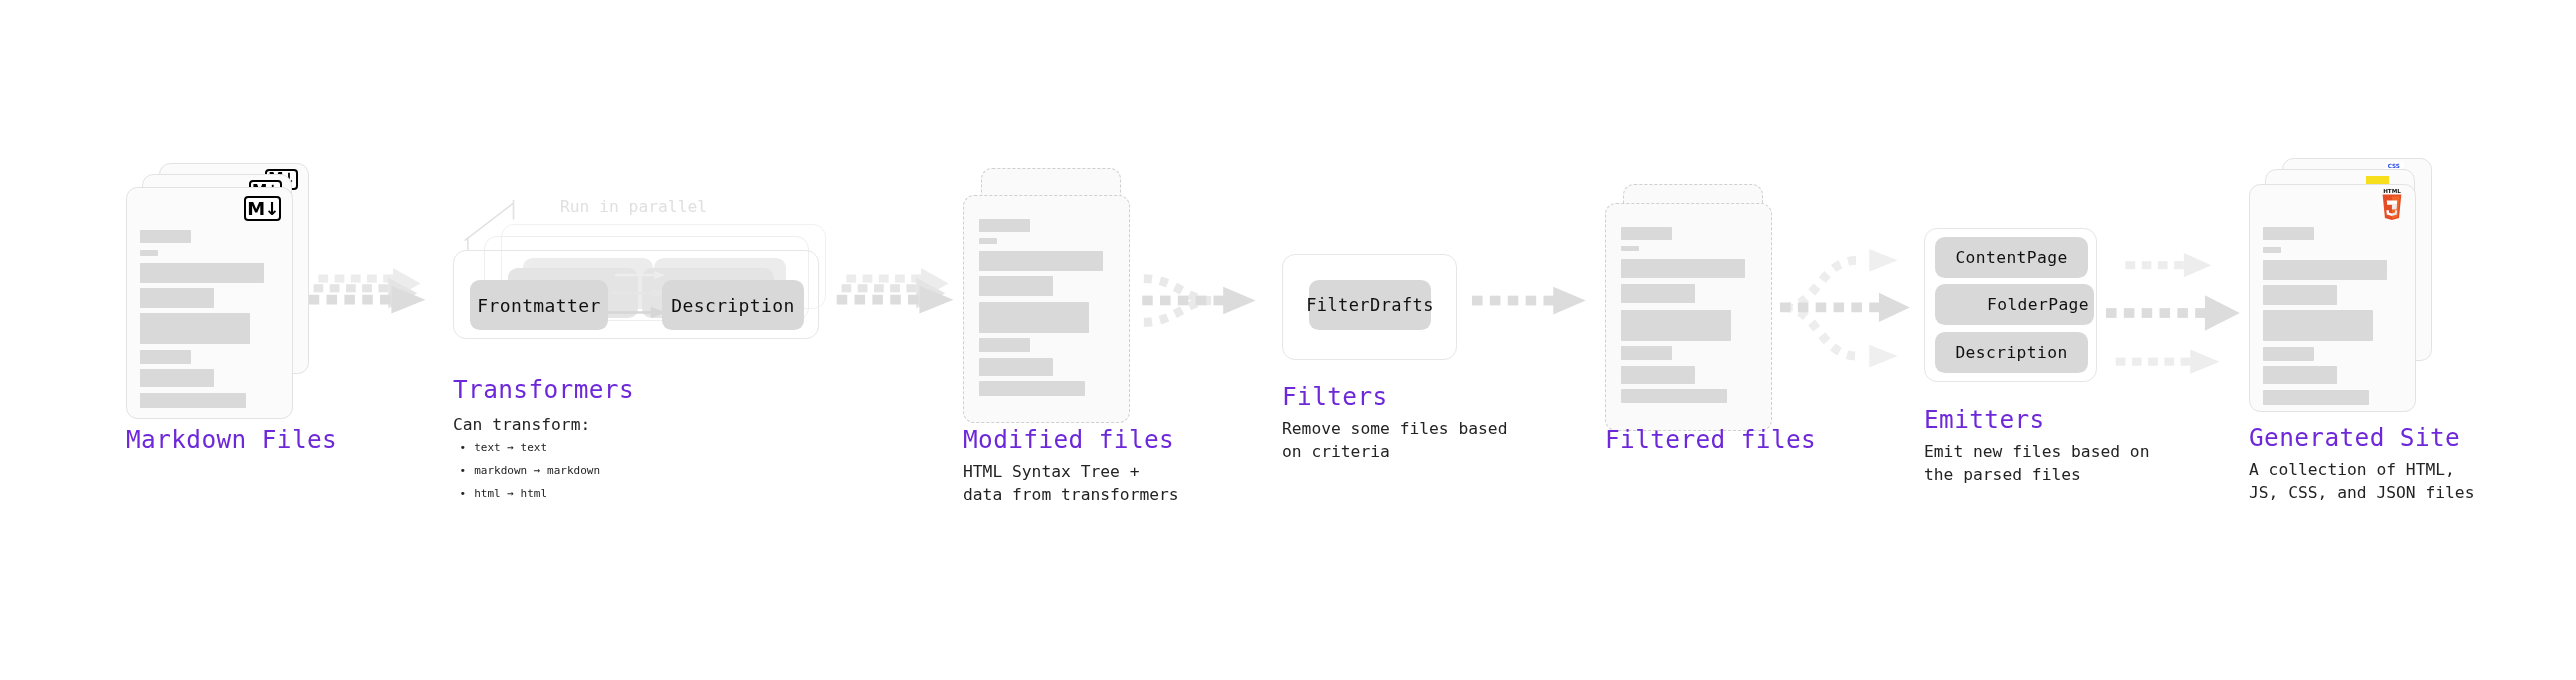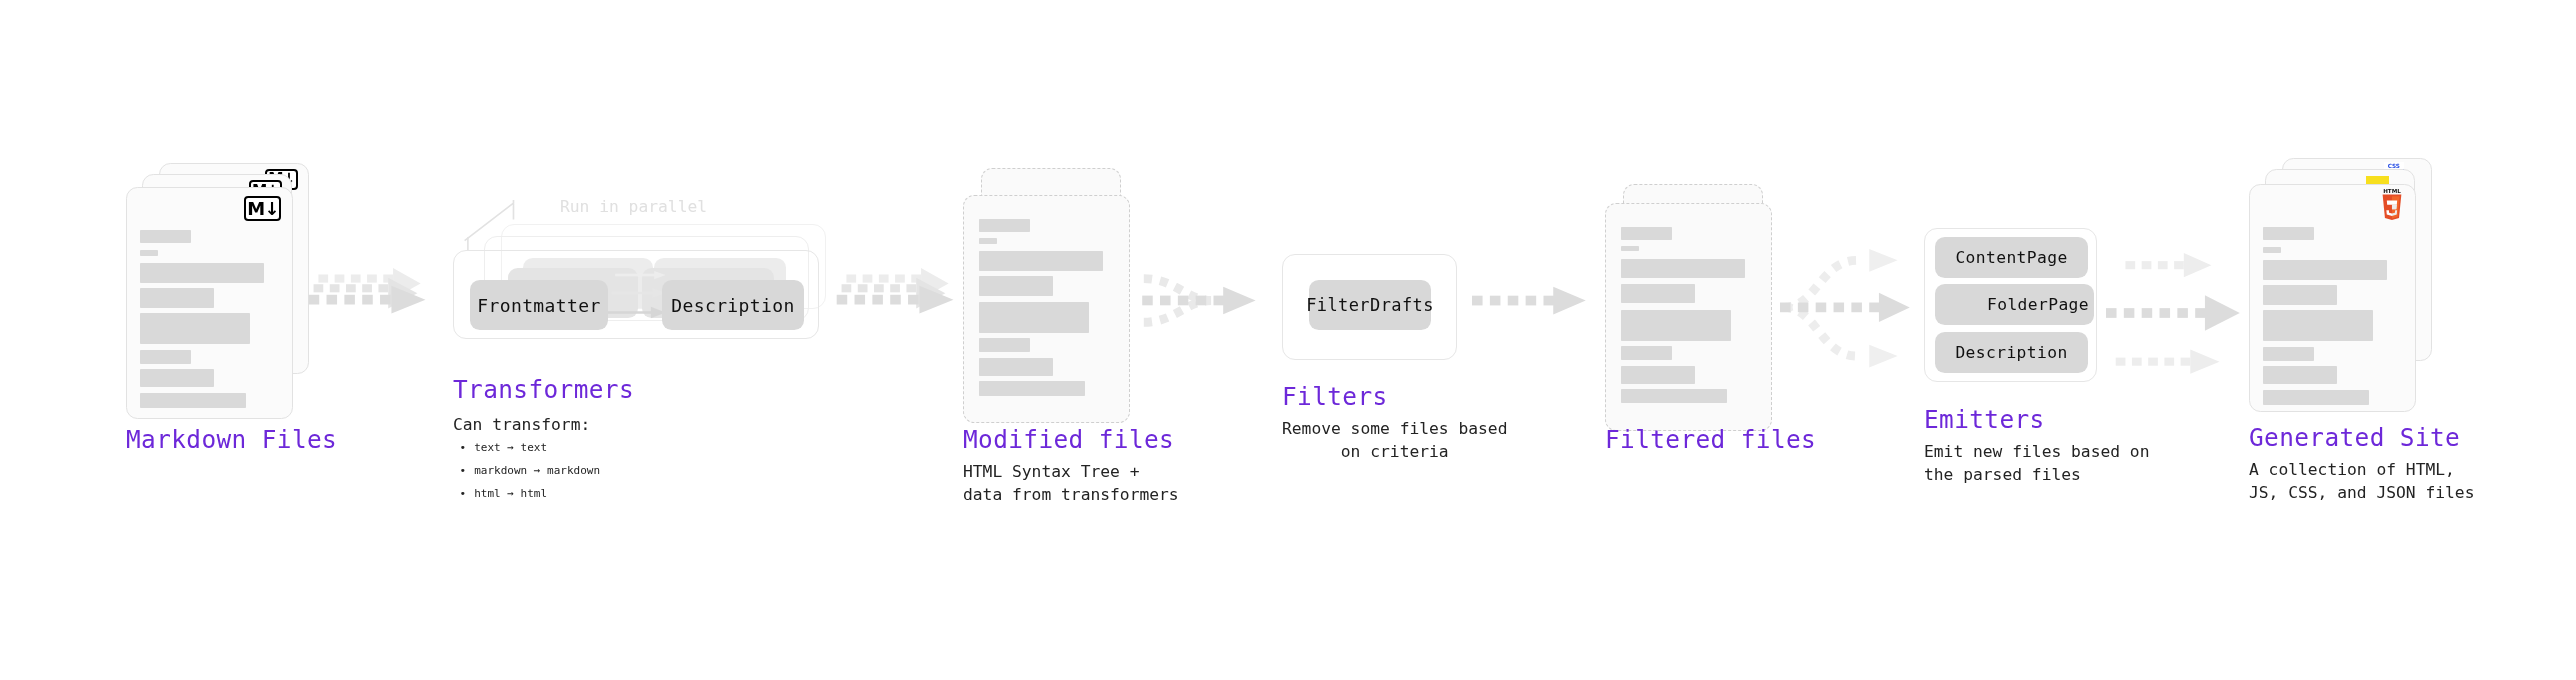--- a/index.html
+++ b/index.html
@@ -304,21 +304,21 @@
         <rect x="66" y="39" width="13" height="12"></rect>
       <rect x="88" y="39" width="13" height="12"></rect>
       <polygon points="100,28 140,45 100,62"></polygon>
     </g>
   </svg>
 
   <div class="group-box solidbg" style="left:1282px; top:254px; width:175px; height:106px;"></div>
   <div class="pill" style="left:1309px; top:280px; width:122px; height:50px; font-size:17px;text-align:center;">FilterDrafts</div>
 
   <div class="title" style="left:1282px; top:382px;">Filters</div>
-  <div class="subtitle" style="left:1282px; top:417px;text-align:center;">Remove some files based
+  <div class="subtitle" style="left:1282px; top:417px;">Remove some files based
 on criteria</div>
 
   <svg class="abs" style="left:1472px; top:289px;" width="130" height="41" viewBox="0 0 160 50">
     <g fill="#dcdcdc">
       <rect x="0" y="8" width="13" height="12"></rect>
         <rect x="22" y="8" width="13" height="12"></rect>
       <rect x="44" y="8" width="13" height="12"></rect>
         <rect x="66" y="8" width="13" height="12"></rect>
       <rect x="88" y="8" width="13" height="12"></rect>
       <polygon points="100,-3 140,14 100,31"></polygon>

